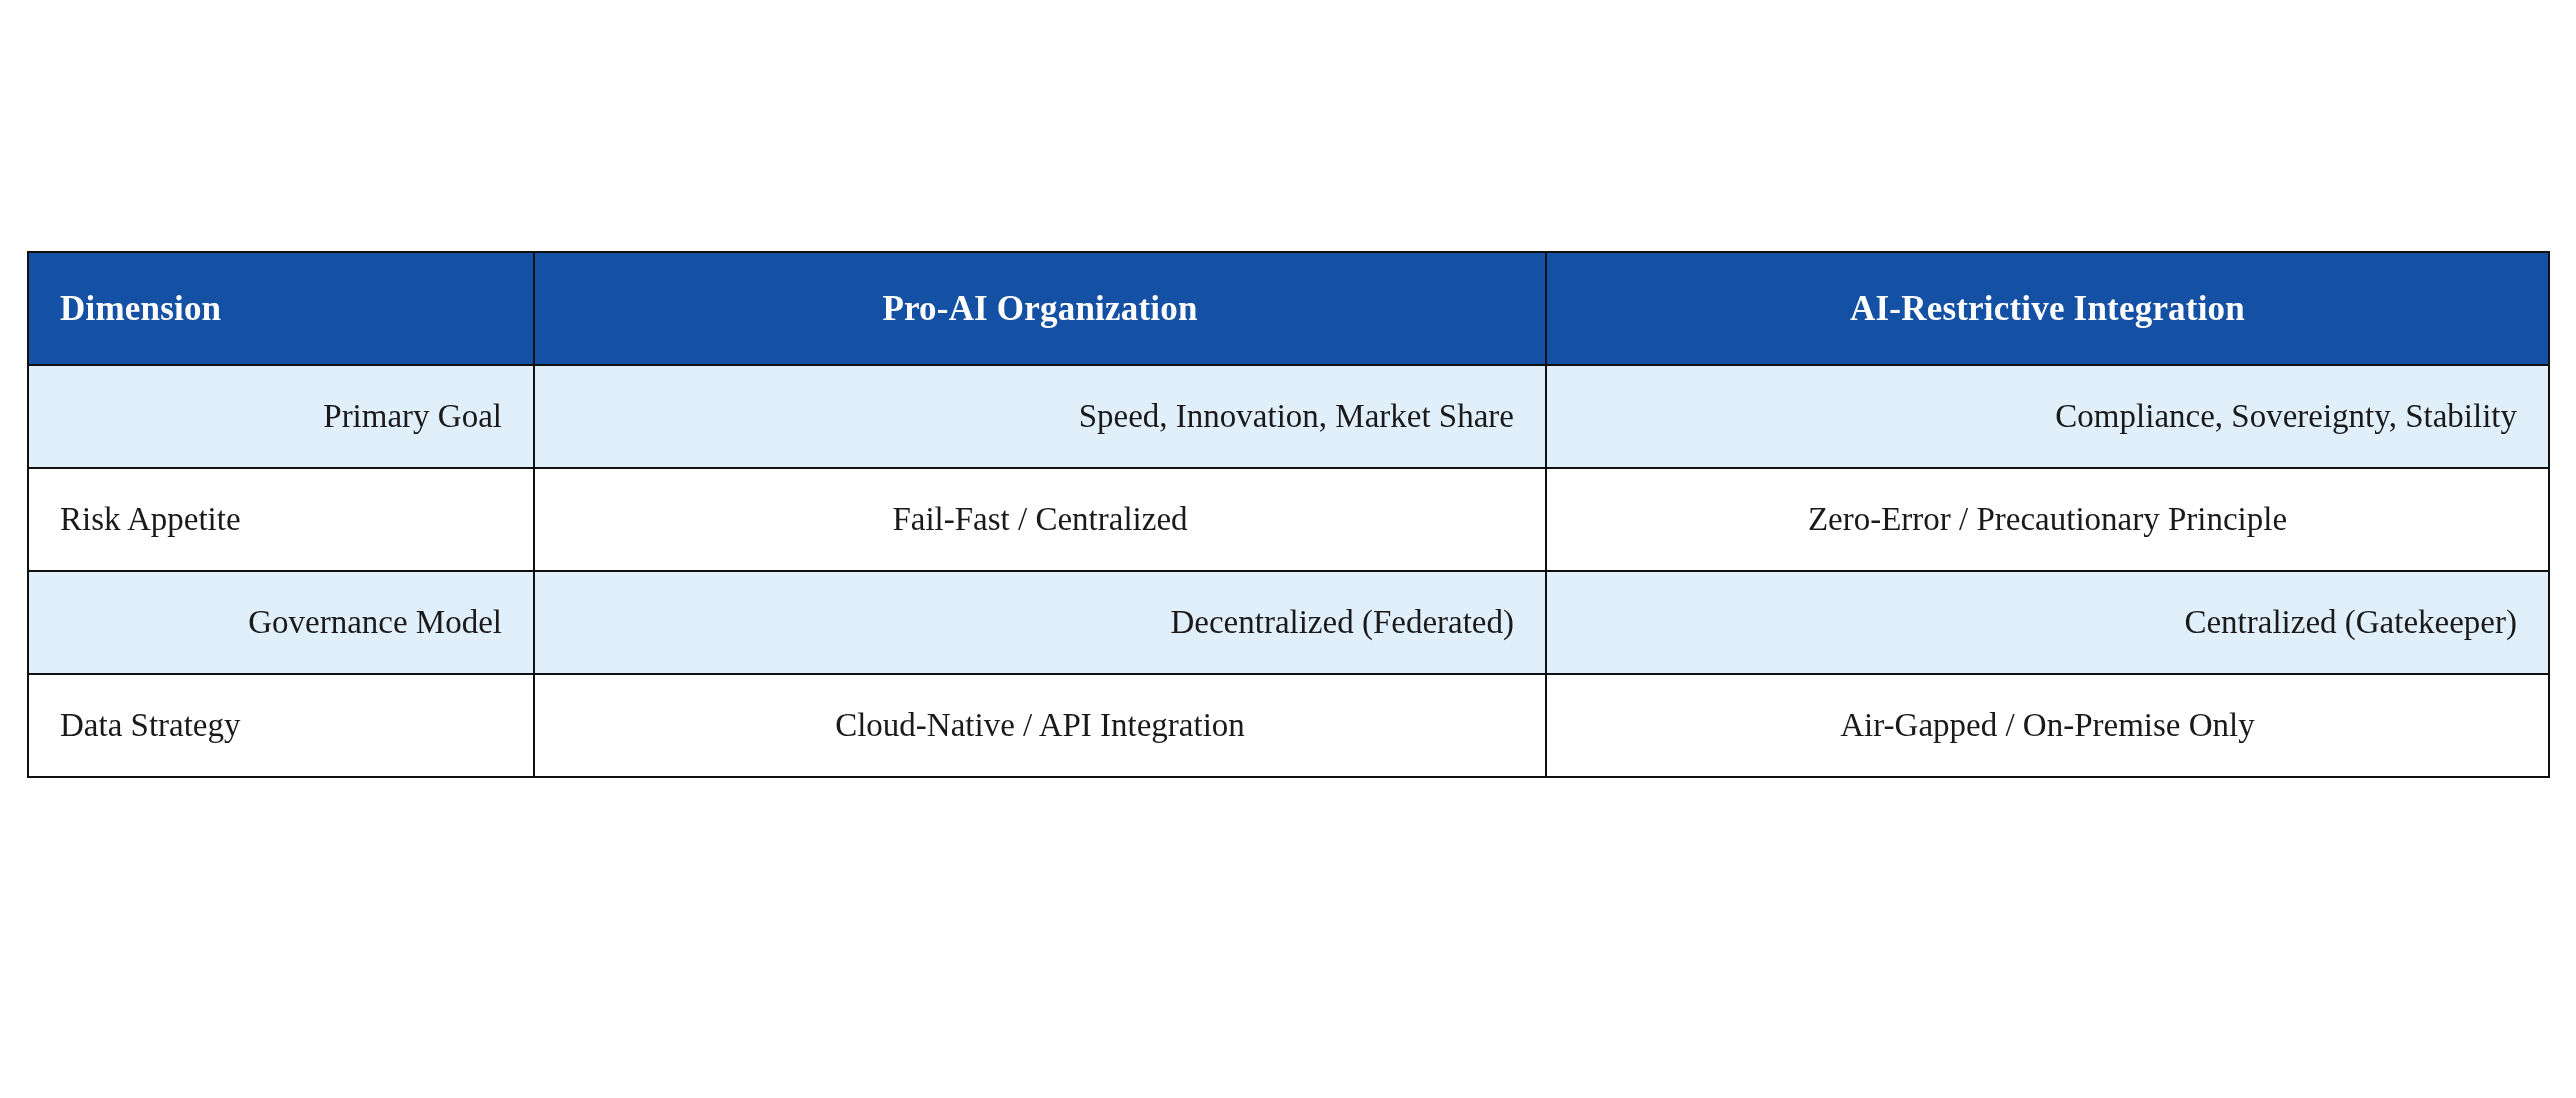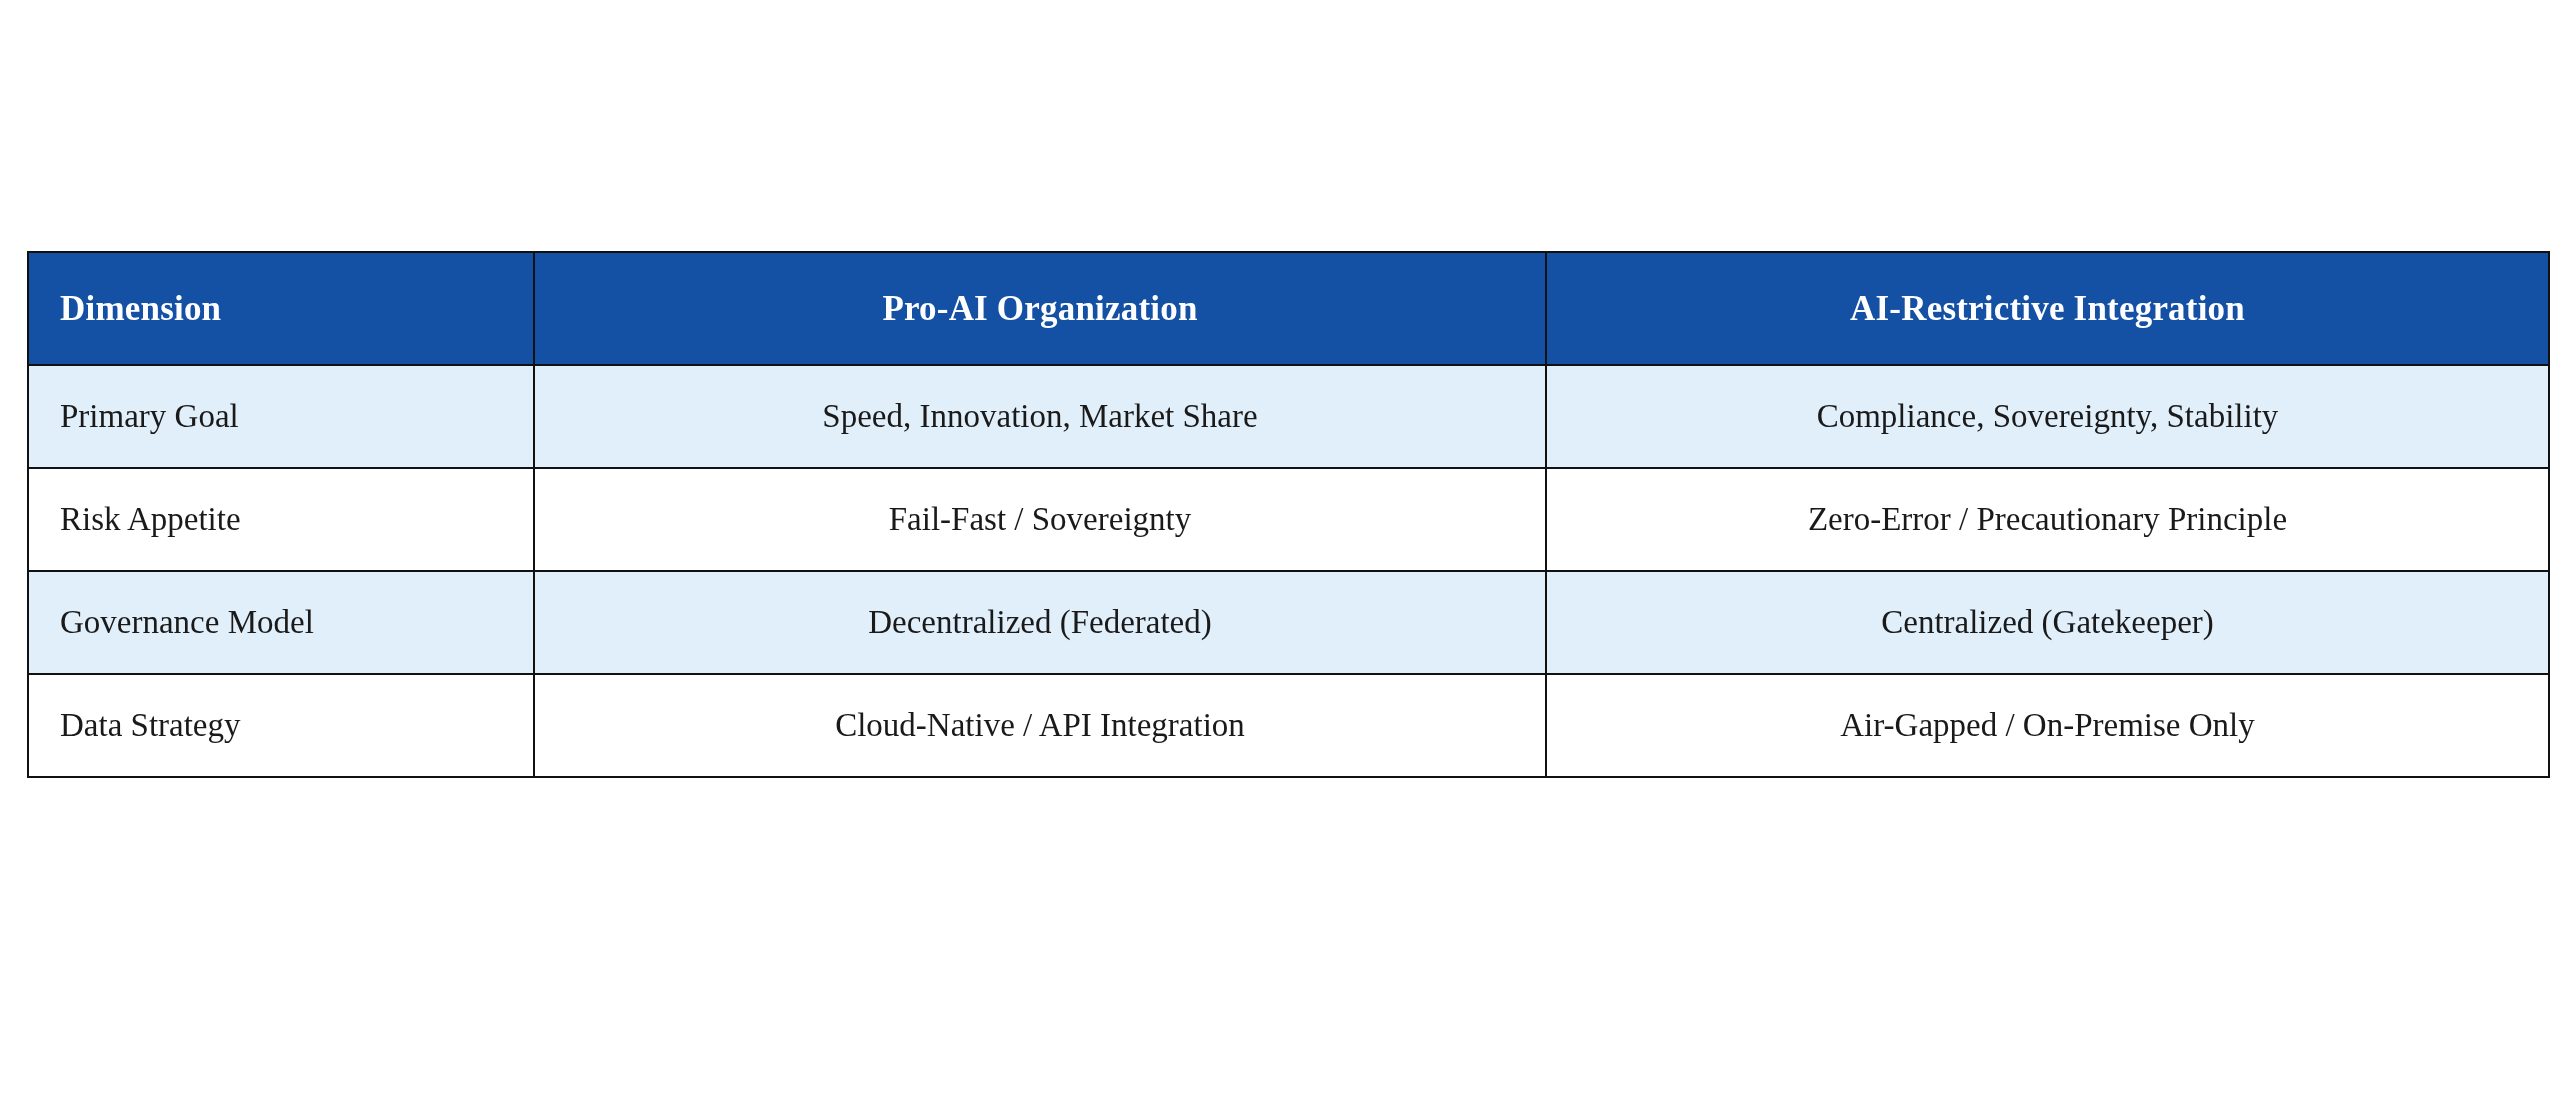--- a/index.html
+++ b/index.html
@@ -56,21 +56,21 @@
     vertical-align: middle;
   }
   table.comparison tbody td.label {
     text-align: left;
   }
   table.comparison tbody td.value {
     text-align: center;
     margin-left: 24px;
   }
 
-  table.comparison tbody tr.odd td { background: #e1effb; }
+  table.comparison tbody tr.odd td { background: #e1effb; text-align: right; }
   table.comparison tbody tr.even td { background: #ffffff; }
 </style>
 </head>
 <body>
 
 <div class="table-wrap">
   <table class="comparison">
     <colgroup>
       <col class="c0">
       <col class="c1">
@@ -84,21 +84,21 @@
       </tr>
     </thead>
     <tbody>
       <tr class="odd">
         <td class="label">Primary Goal</td>
         <td class="value">Speed, Innovation, Market Share</td>
         <td class="value">Compliance, Sovereignty, Stability</td>
       </tr>
       <tr class="even">
         <td class="label">Risk Appetite</td>
-        <td class="value">Fail-Fast / Sovereignty</td>
+        <td class="value">Fail-Fast / Centralized</td>
         <td class="value">Zero-Error / Precautionary Principle</td>
       </tr>
       <tr class="odd">
         <td class="label">Governance Model</td>
         <td class="value">Decentralized (Federated)</td>
         <td class="value">Centralized (Gatekeeper)</td>
       </tr>
       <tr class="even">
         <td class="label">Data Strategy</td>
         <td class="value">Cloud-Native / API Integration</td>

